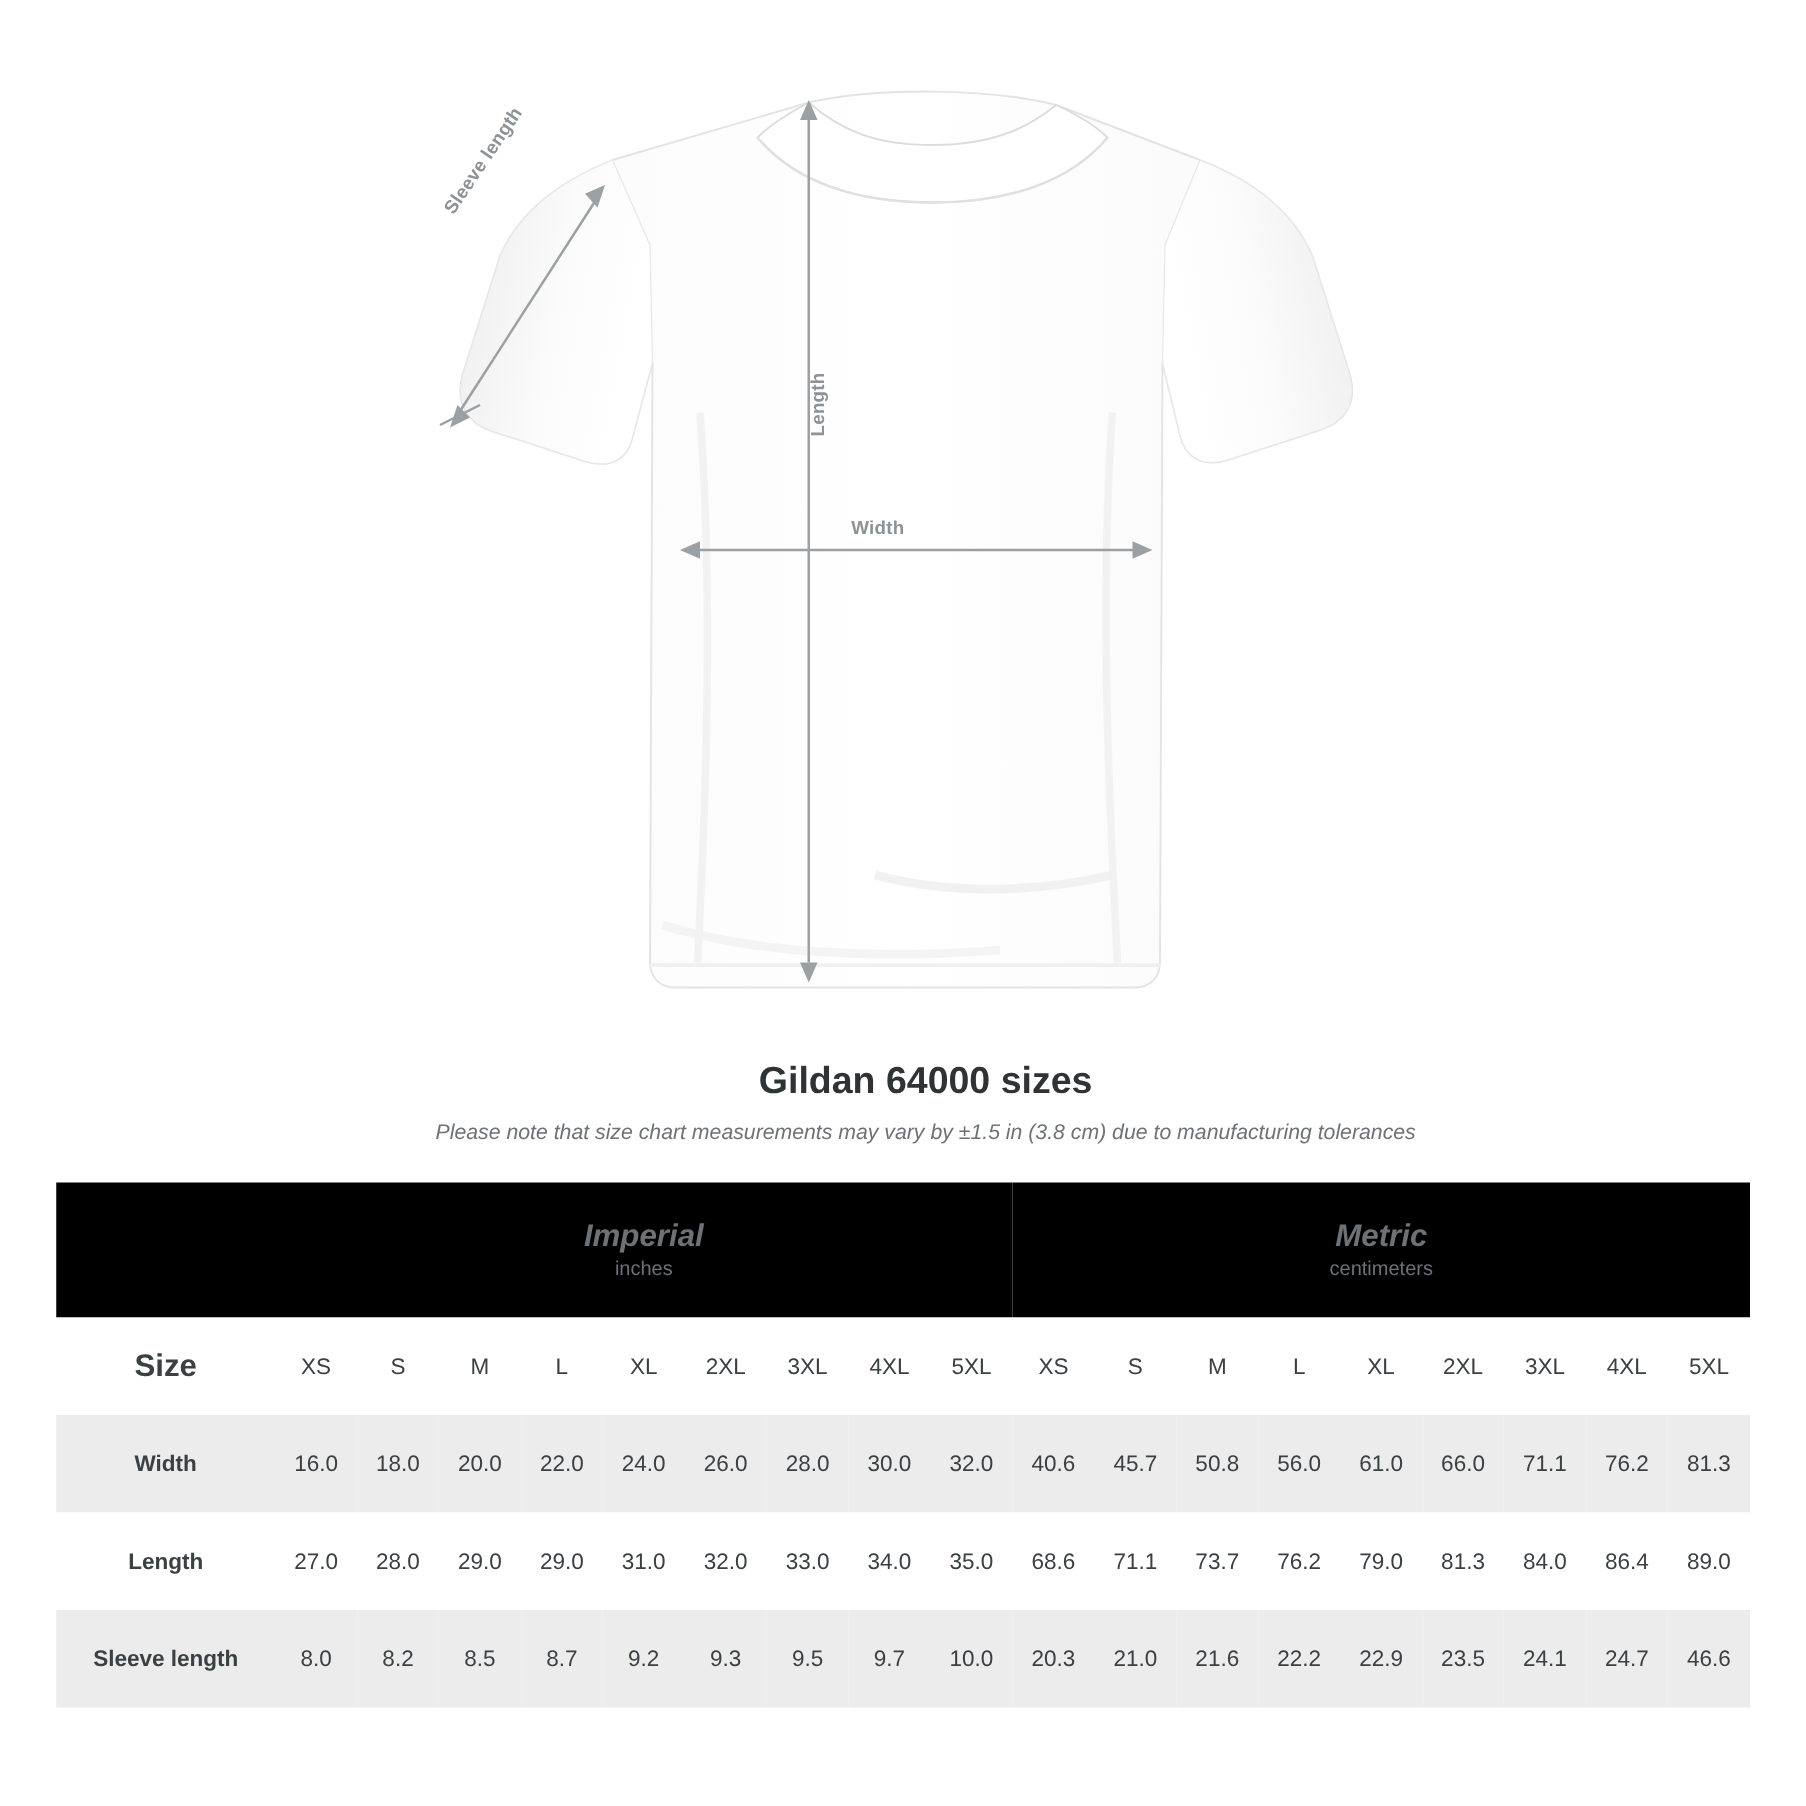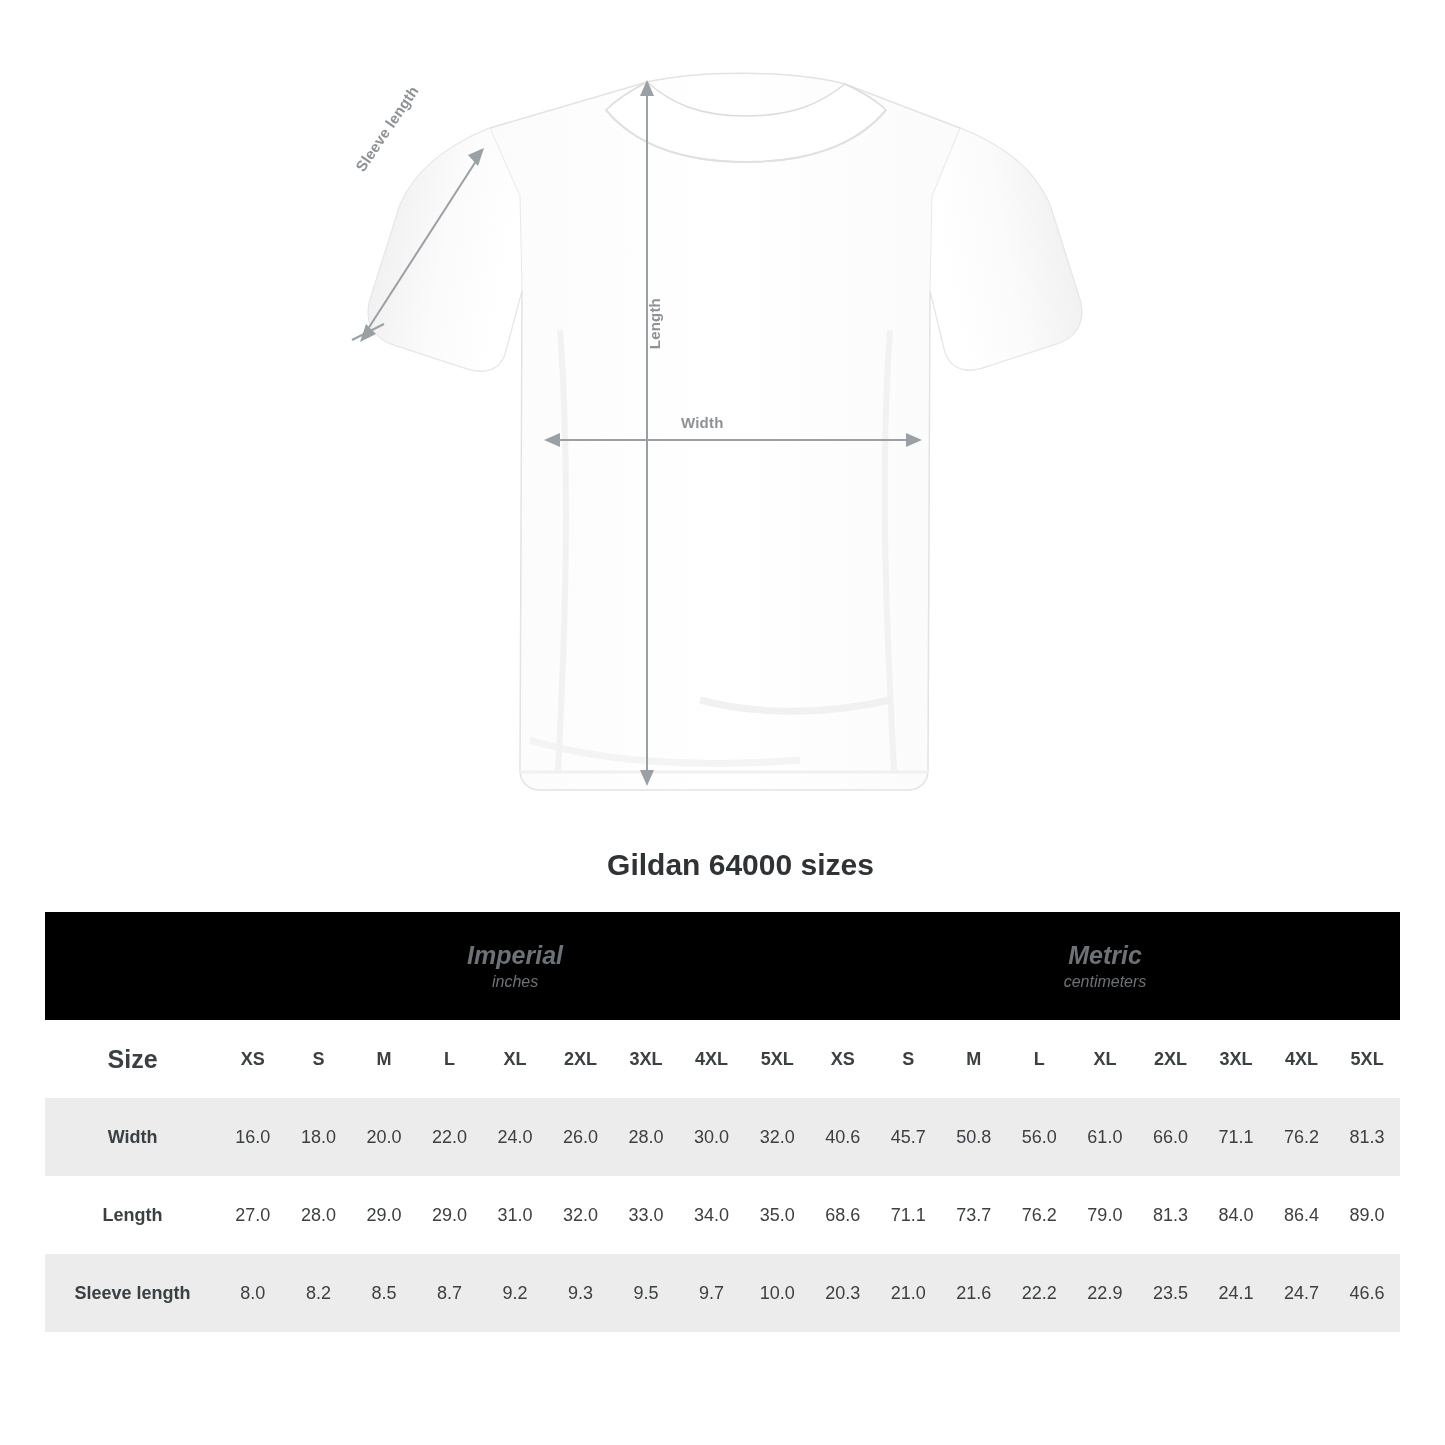--- a/index.html
+++ b/index.html
@@ -99,28 +99,27 @@
   }
   .unit-name {
     font-size: 25px;
     font-style: italic;
     font-weight: bold;
     color: #6d7276;
     line-height: 1.15;
   }
   .unit-sub {
     font-size: 16px;
-    font-style: italic;
     color: #6d7276;
     padding-top: 4px;
   }
   .hdr-row td {
     height: 78px;
     background: #ffffff;
-    font-weight: bold;
+    font-weight: normal;
     font-size: 19px;
     color: #3b4043;
   }
   .hdr-row td.rowlabel {
     font-weight: bold;
     font-size: 25px;
   }
   .band-row td {
     height: 78px;
     background: #ececec;
@@ -220,20 +219,21 @@
       <line x1="352" y1="340" x2="384" y2="324" stroke="#9aa0a4" stroke-width="2"></line>
     </svg>
 
     <div class="dim-label width-label">Width</div>
     <div class="dim-label length-label">Length</div>
     <div class="dim-label sleeve-label">Sleeve length</div>
   </div>
 
   <div class="title-block">
     <h1 class="chart-title">Gildan 64000 sizes</h1>
+    <p class="chart-note">Please note that size chart measurements may vary by ±1.5 in (3.8 cm) due to manufacturing tolerances</p>
   </div>
 
   <div class="table-wrap">
     <table class="size-table">
       <colgroup>
         <col class="col-label">
         <col class="col-cell">
           <col class="col-cell">
           <col class="col-cell">
           <col class="col-cell">

